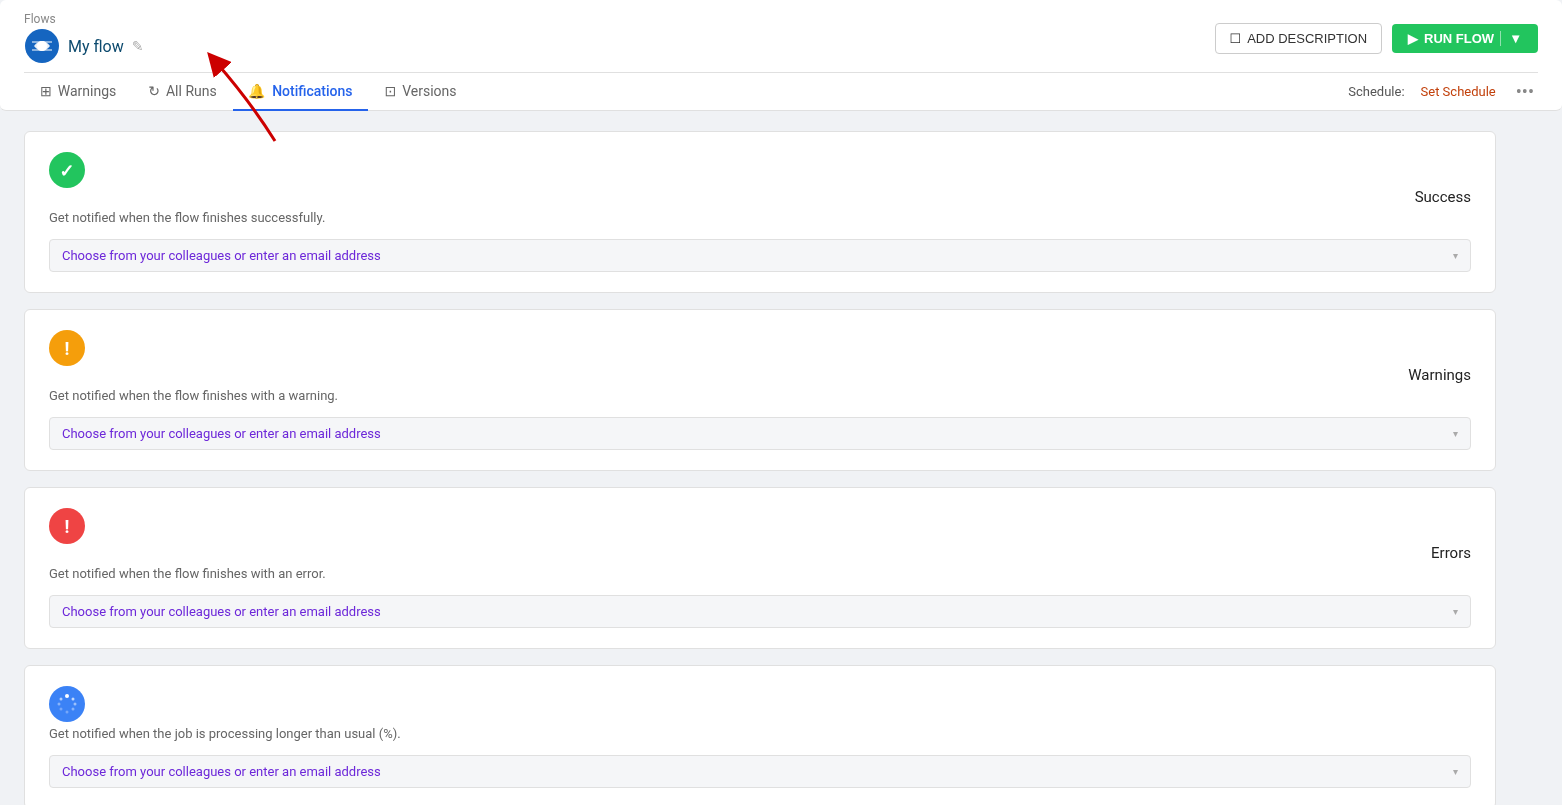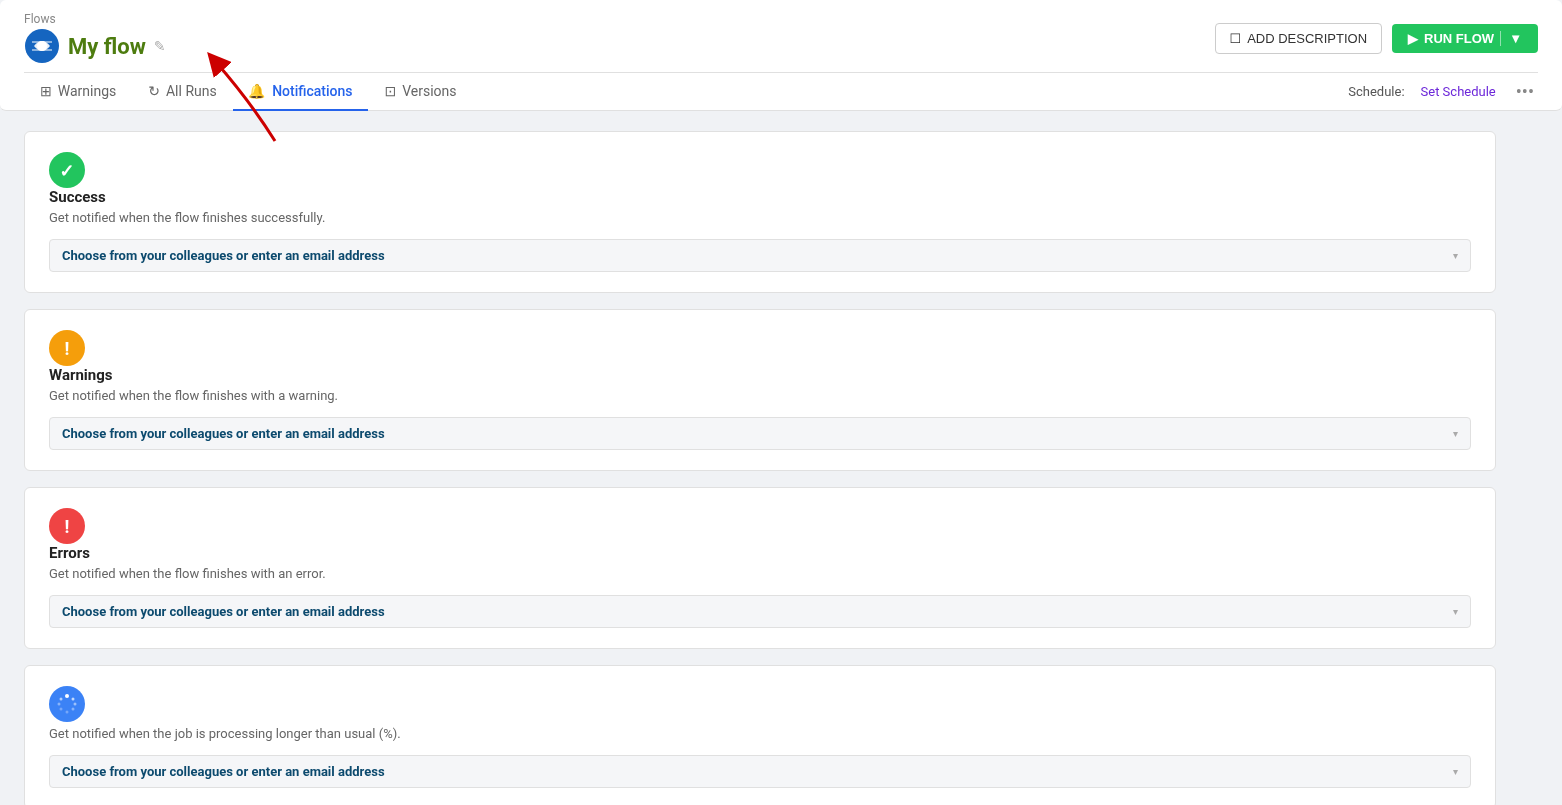--- a/index.html
+++ b/index.html
@@ -5,49 +5,49 @@
     * { box-sizing: border-box; margin: 0; padding: 0; }
     body { font-family: -apple-system, BlinkMacSystemFont, 'Segoe UI', Roboto, sans-serif; background: #f0f2f5; color: #333; font-size: 14px; }
 
     
     .header { background: #fff; border-bottom: 1px solid #e0e0e0; padding: 0 24px; border-radius: 6px; }
     .header-top { display: flex; align-items: center; justify-content: space-between; padding: 12px 0 8px; }
     .header-left { display: flex; flex-direction: column; }
     .breadcrumb { font-size: 12px; color: #888; margin-bottom: 2px; }
     .breadcrumb a { color: #888; text-decoration: none; }
     .title-row { display: flex; align-items: center; gap: 8px; }
-    .page-title { font-size: 22px; font-weight: 700; color: #4d7c0f; }
+    .page-title { font-size: 16px; font-weight: 400; color: #0c4a6e; }
     .edit-icon { color: #aaa; cursor: pointer; font-size: 14px; }
 
     .header-right { display: flex; align-items: center; gap: 10px; }
     .btn-add-desc { background: #fff; border: 1px solid #ccc; color: #333; padding: 7px 14px; border-radius: 4px; cursor: pointer; font-size: 13px; display: flex; align-items: center; gap: 6px; }
     .btn-run-flow { background: #22c55e; border: none; color: #fff; padding: 7px 16px; border-radius: 4px; cursor: pointer; font-size: 13px; display: flex; align-items: center; gap: 6px; font-weight: 600; }
     .btn-run-flow .dropdown-arrow { border-left: 1px solid rgba(255,255,255,0.5); padding-left: 8px; }
     .tab { padding: 10px 16px; cursor: pointer; font-size: 14px; color: #666; display: flex; align-items: center; gap: 6px; border-bottom: 2px solid transparent; margin-bottom: -1px; }
     .tab.active { color: #2563eb; border-bottom: 2px solid #2563eb; font-weight: 500; }
     .tab-icon { font-size: 14px; }
-    .schedule-link { color: #6d28d9; text-decoration: none; cursor: pointer; }
+    .schedule-link { color: #c2410c; text-decoration: none; cursor: pointer; }
     .more-btn { color: #888; cursor: pointer; font-size: 18px; padding: 0 4px; }
 
     
     .main { padding: 20px 24px; max-width: 1520px; }
 
     
     .notif-card { background: #fff; border: 1px solid #e0e0e0; border-radius: 6px; padding: 20px 24px; margin-bottom: 16px; }
     .notif-icon { width: 36px; height: 36px; border-radius: 50%; display: flex; align-items: center; justify-content: center; font-size: 18px; font-weight: 700; flex-shrink: 0; }
     .icon-success { background: #22c55e; color: #fff; }
     .icon-warning { background: #f59e0b; color: #fff; }
     .icon-error { background: #ef4444; color: #fff; }
     .icon-processing { background: #3b82f6; color: #fff; }
-    .notif-title { font-size: 15px; font-weight: 700; color: #222; }
+    .notif-title { font-size: 15px; font-weight: 400; color: #222; text-align: right; }
     .notif-desc { font-size: 13px; color: #666; margin-bottom: 14px; margin-top: 4px; }
 
     
     .email-dropdown { display: flex; align-items: center; background: #f5f6f8; border: 1px solid #e0e0e0; border-radius: 4px; padding: 8px 12px; cursor: pointer; }
-    .email-dropdown-placeholder { flex: 1; color: #0c4a6e; font-size: 13px; font-weight: bold; }
+    .email-dropdown-placeholder { flex: 1; color: #6d28d9; font-size: 13px; }
     .email-dropdown-arrows { display: flex; flex-direction: column; gap: 2px; color: #aaa; font-size: 10px; }
 
     .tabs-and-schedule { display: flex; align-items: stretch; border-top: 1px solid #e0e0e0; }
     .tabs-group { display: flex; align-items: center; gap: 0; }
     .tab-schedule-spacer { flex: 1; }
     .right-controls { display: flex; align-items: center; gap: 16px; padding: 0 0 0 16px; font-size: 13px; color: #555; }
 
     
     .logo-svg { width: 36px; height: 36px; }
   </style>

